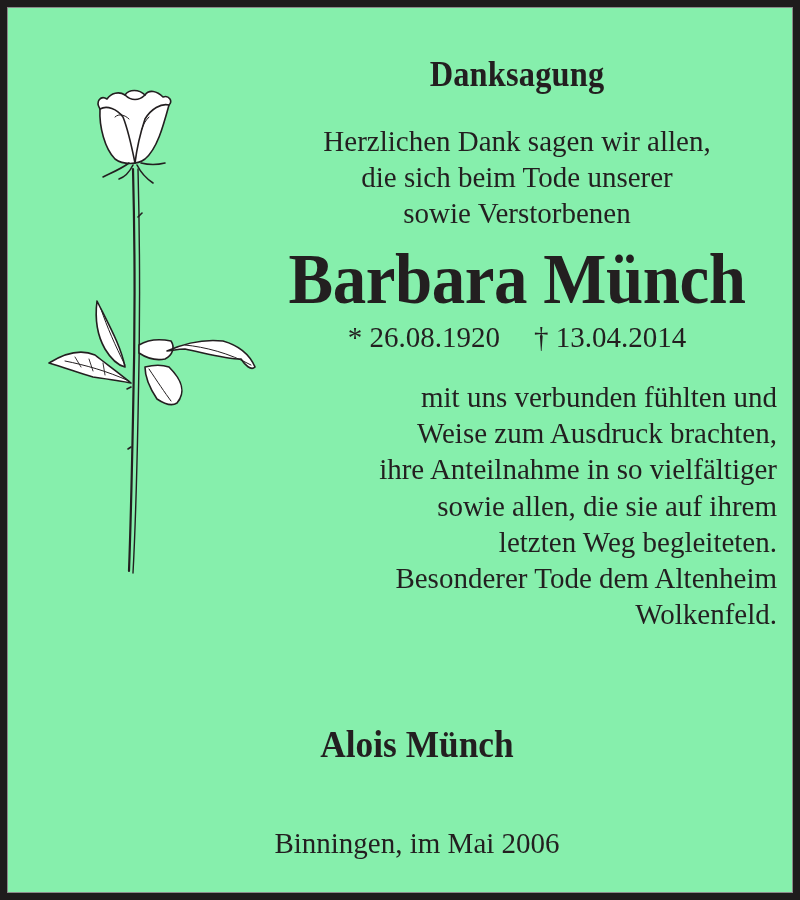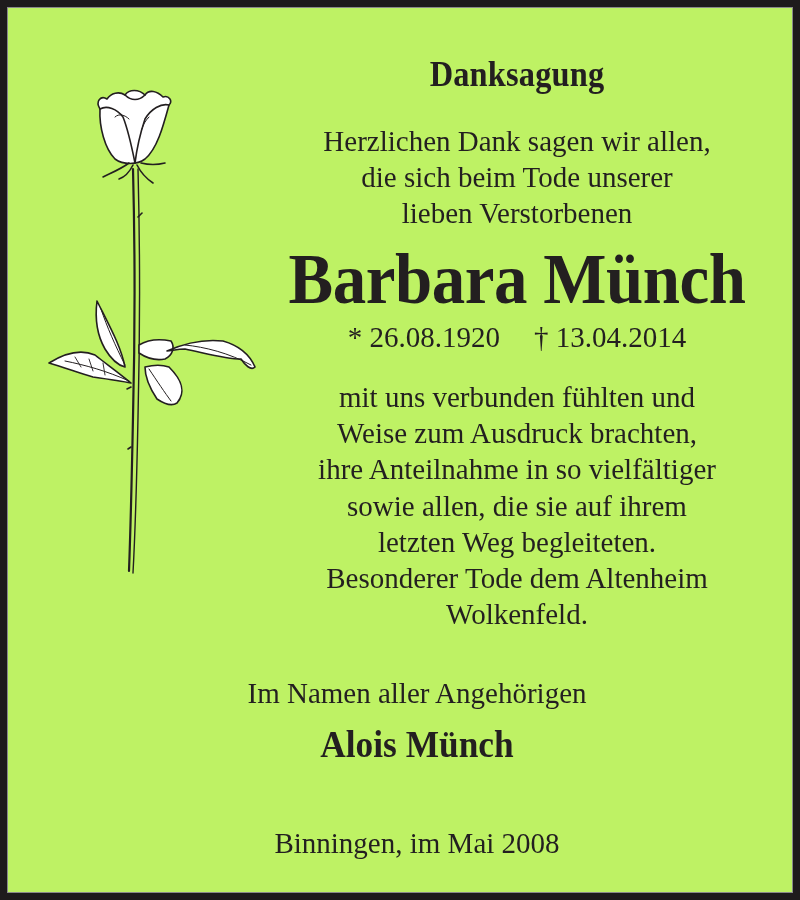--- a/index.html
+++ b/index.html
@@ -4,30 +4,30 @@
   <style>
     html, body { margin: 0; padding: 0; }
     body {
       width: 800px; height: 900px; background: #1e1b1c;
       position: relative; overflow: hidden;
       font-family: "Liberation Serif", "DejaVu Serif", serif;
       color: #231f20;
     }
     .card {
       position: absolute; left: 7px; top: 7px; width: 786px; height: 886px;
-      background: #bef264; box-shadow: inset 0 0 0 1px #8a8a8a; font-family: Liberation Serif, serif;
+      background: #86efac; box-shadow: inset 0 0 0 1px #8a8a8a; font-family: Liberation Serif, serif;
     }
     .rose { position: absolute; left: 38px; top: 80px; width: 216px; height: 492px; }
     .t { position: absolute; left: 250px; width: 520px; text-align: center; white-space: nowrap; }
     .title { top: 46px; font-size: 36px; font-weight: bold; transform: scaleX(0.9); letter-spacing: 0.2px; }
     .intro { top: 116px; font-size: 29px; line-height: 36px; }
     .name { top: 232px; font-size: 72px; font-weight: bold; transform: scaleX(0.93); letter-spacing: -0.5px; line-height: 80px; }
     .dates { top: 312px; font-size: 29px; line-height: 36px; }
     .dates span.gap { display: inline-block; width: 34px; }
-    .body-text { top: 372px; font-size: 29px; line-height: 36.2px; }
+    .body-text { top: 372px; font-size: 29px; line-height: 36.2px; text-align: right; }
     .on-behalf { left: 190px; width: 440px; top: 668px; font-size: 29px; line-height: 36px; }
     .signer { left: 190px; width: 440px; top: 714px; font-size: 38px; font-weight: bold; transform: scaleX(0.93); line-height: 46px; }
     .place-date { left: 190px; width: 440px; top: 818px; font-size: 29px; line-height: 36px; }
     .line { display: block; }
   </style>
 </head>
 <body>
 
 <div class="card">
 
@@ -62,35 +62,34 @@
     <path d="M104 282 C112 294 120 306 126 314" stroke-width="1"></path>
     <path d="M122 264 C140 256 160 252 178 254 C192 258 204 266 210 280 C206 284 200 278 196 272 C180 272 160 266 140 262 C132 262 126 264 122 264 Z" fill="#fff"></path>
     <path d="M140 258 C160 260 184 266 206 278" stroke-width="1"></path>
   </svg>
 
   <div class="t title">Danksagung</div>
 
   <div class="t intro">
     <span class="line">Herzlichen Dank sagen wir allen,</span>
     <span class="line">die sich beim Tode unserer</span>
-    <span class="line">lieben Verstorbenen</span>
+    <span class="line">sowie Verstorbenen</span>
   </div>
 
   <div class="t name">Barbara Münch</div>
 
   <div class="t dates">
     <span>* 26.08.1920</span><span class="gap"></span><span>† 13.04.2014</span>
   </div>
 
   <div class="t body-text">
     <span class="line">mit uns verbunden fühlten und</span>
     <span class="line">Weise zum Ausdruck brachten,</span>
     <span class="line">ihre Anteilnahme in so vielfältiger</span>
     <span class="line">sowie allen, die sie auf ihrem</span>
     <span class="line">letzten Weg begleiteten.</span>
     <span class="line">Besonderer Tode dem Altenheim</span>
     <span class="line">Wolkenfeld.</span>
   </div>
 
-  <div class="t on-behalf">Im Namen aller Angehörigen</div>
   <div class="t signer">Alois Münch</div>
-  <div class="t place-date">Binningen, im Mai 2008</div>
+  <div class="t place-date">Binningen, im Mai 2006</div>
 </div>
 
 </body></html>

